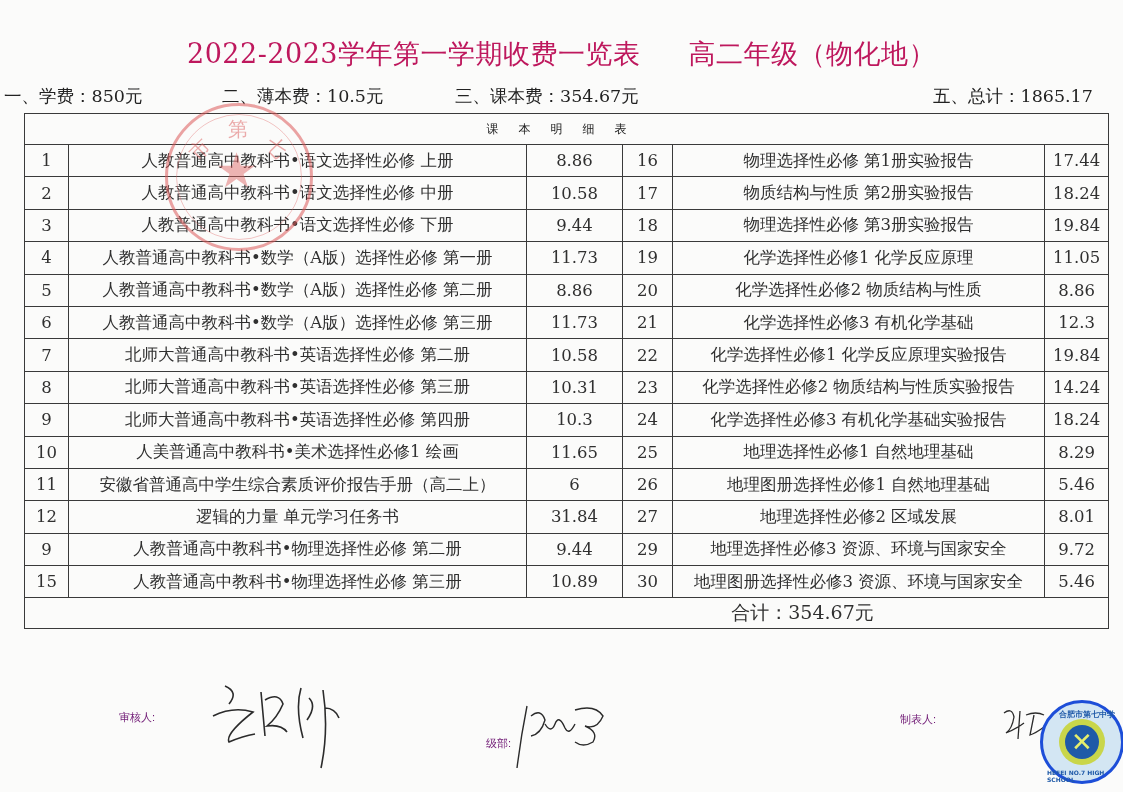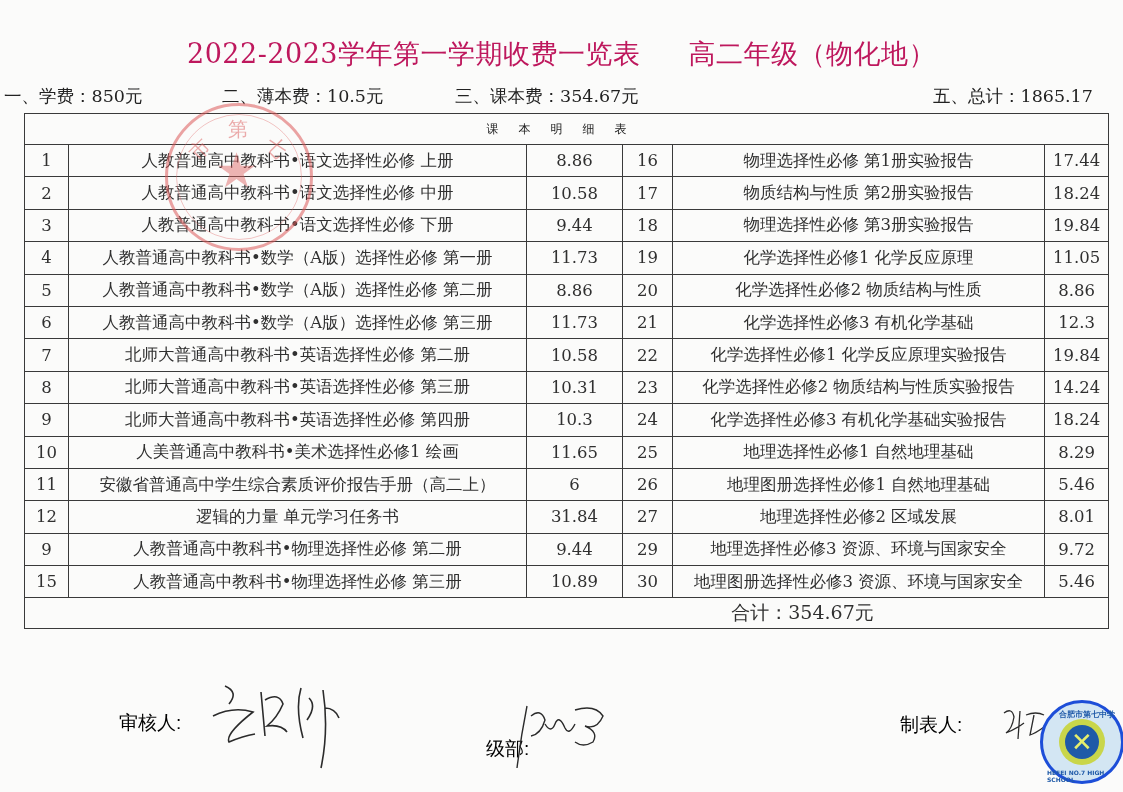--- a/index.html
+++ b/index.html
@@ -25,21 +25,21 @@
   }
   table.books td {
     border:1.5px solid #3a3a3a; text-align:center; padding:0;
     font-size:16.5px; height:31.4px; overflow:hidden; white-space:nowrap;
     color:#303030;
   }
   table.books tr.caption td { height:30px; font-size:12px; letter-spacing:20px; color:#222;text-align:center; }
   table.books tr.head td { height:32px; font-size:17px; }
   table.books td.num { font-size:16.5px; }
   table.books tr.total td { height:30px; font-size:19px; text-align:center; padding-left:472px; }
-  .sig-label { position:absolute; font-size:19px; color:#000000; font-family:Liberation Sans, sans-serif; }
+  .sig-label { position:absolute; font-size:11px; color:#701a75; font-family:Liberation Sans, sans-serif; }
   .stamp-red {
     position:absolute; left:165px; top:103px; width:142px; height:142px;
     border-radius:50%; border:3px solid rgba(220,90,90,0.55);
     pointer-events:none;
   }
   .stamp-red .inner { position:absolute; left:8px; top:8px; right:8px; bottom:8px; border-radius:50%; border:1px solid rgba(220,90,90,0.35); }
   .stamp-red .star { position:absolute; left:47px; top:40px; font-size:48px; color:rgba(220,90,90,0.45); line-height:1; }
   .stamp-red .txt { position:absolute; font-size:20px; color:rgba(220,90,90,0.5); font-family:"DejaVu Sans",sans-serif; }
   .logo {
     position:absolute; left:1040px; top:700px; width:78px; height:78px; border-radius:50%;

